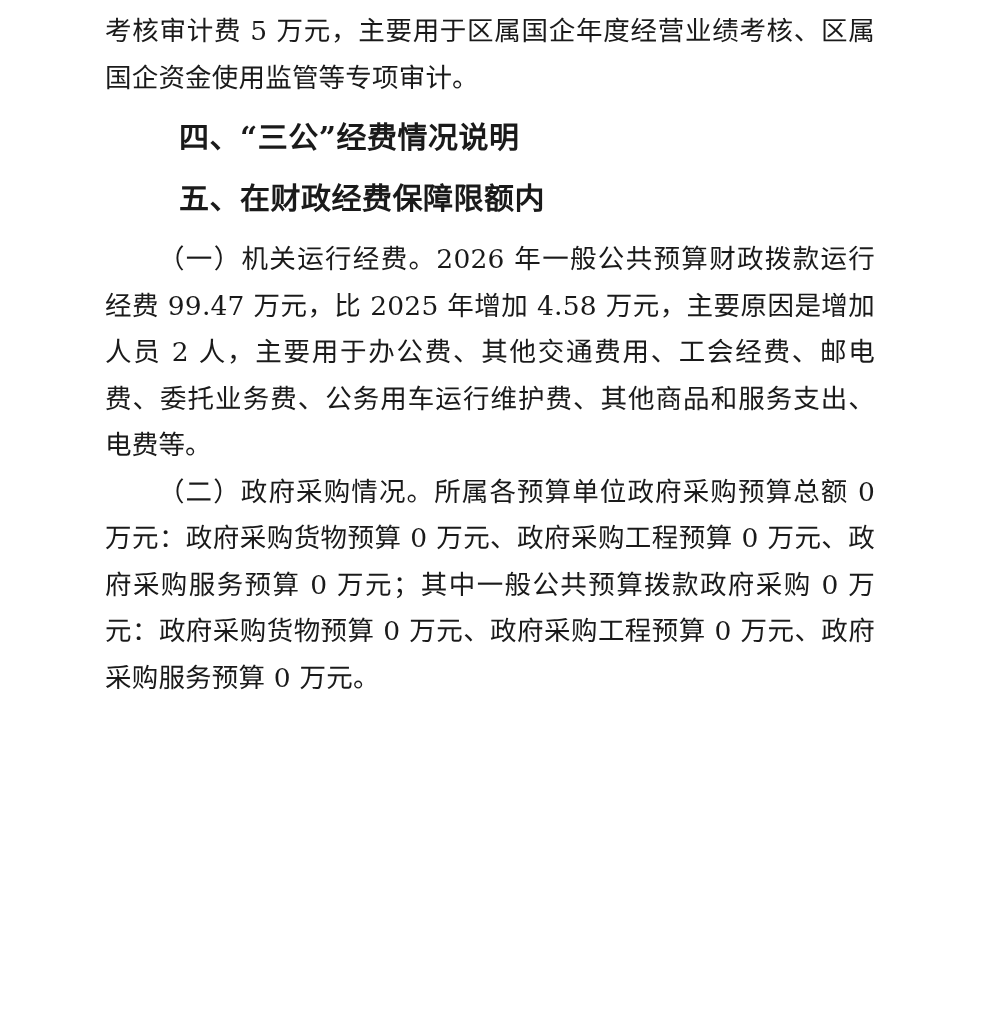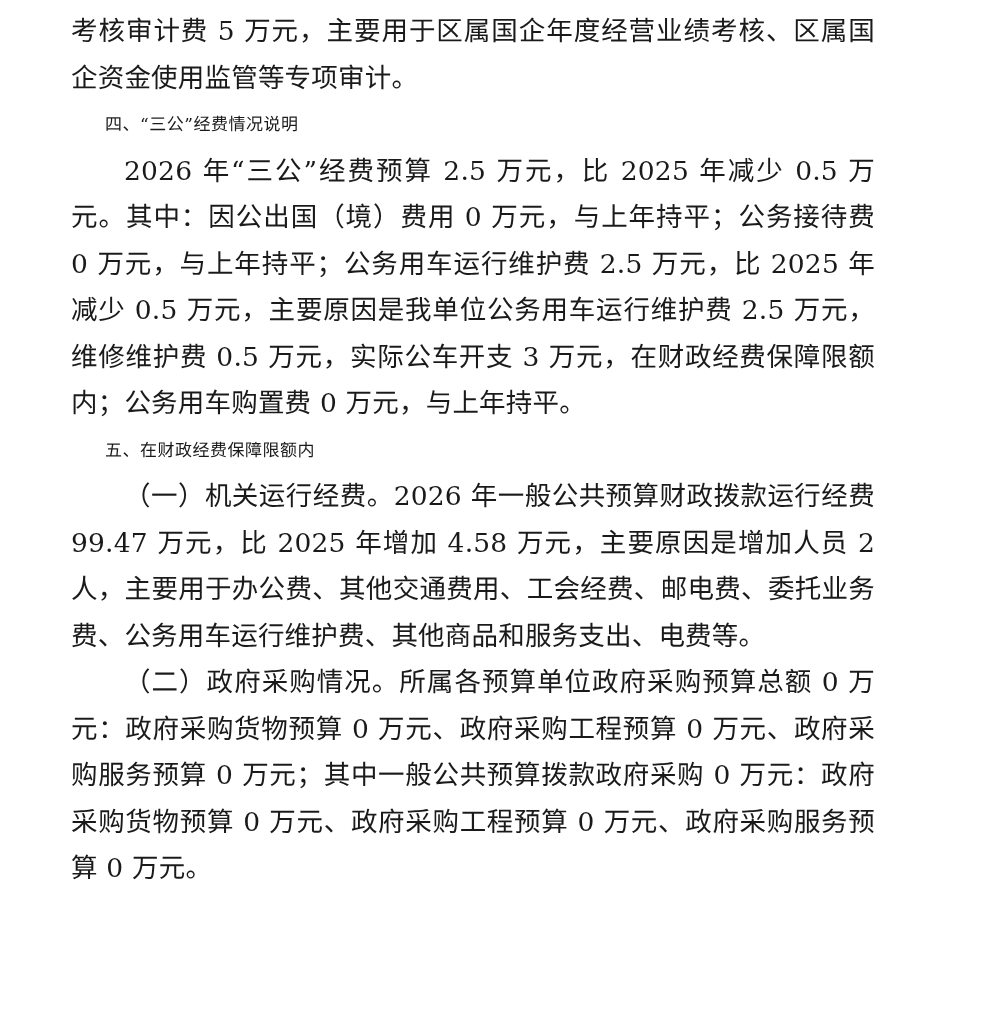--- a/index.html
+++ b/index.html
@@ -11,53 +11,52 @@
     width: 1000px;
     height: 1009px;
     overflow: hidden;
     font-family: "DejaVu Serif", "Liberation Serif", serif;
     color: #1a1a1a;
   }
   .page {
     box-sizing: border-box;
     width: 1000px;
     height: 968px;
-    padding: 8px 125px 0 71px;
+    padding: 8px 125px 0 105px;
   }
   .para {
     font-size: 26.5px;
     line-height: 46.5px;
     text-align: justify;
     text-justify: inter-ideograph;
     margin: 0 0 0 0;
     letter-spacing: 0.2px;
   }
   .indent {
     text-indent: 2em;
   }
   .heading {
-    font-size: 17px;
+    font-size: 30px;
     line-height: 46.5px;
-    font-weight: normal;
+    font-weight: bold;
     text-indent: 2em;
-    margin: 0;
+    margin: 14px;
     letter-spacing: 0.5px;
   }
 </style>
 </head>
 <body>
 
 <div class="page">
 
   <p class="para">考核审计费 5 万元，主要用于区属国企年度经营业绩考核、区属国企资金使用监管等专项审计。</p>
 
 
   <h2 class="heading">四、“三公”经费情况说明</h2>
 
-  <p class="para indent">2026 年“三公”经费预算 2.5 万元，比 2025 年减少 0.5 万元。其中：因公出国（境）费用 0 万元，与上年持平；公务接待费 0 万元，与上年持平；公务用车运行维护费 2.5 万元，比 2025 年减少 0.5 万元，主要原因是我单位公务用车运行维护费 2.5 万元，维修维护费 0.5 万元，实际公车开支 3 万元，在财政经费保障限额内；公务用车购置费 0 万元，与上年持平。</p>
 
   <h2 class="heading">五、在财政经费保障限额内</h2>
 
   <p class="para indent">（一）机关运行经费。2026 年一般公共预算财政拨款运行经费 99.47 万元，比 2025 年增加 4.58 万元，主要原因是增加人员 2 人，主要用于办公费、其他交通费用、工会经费、邮电费、委托业务费、公务用车运行维护费、其他商品和服务支出、电费等。</p>
 
   <p class="para indent">（二）政府采购情况。所属各预算单位政府采购预算总额 0 万元：政府采购货物预算 0 万元、政府采购工程预算 0 万元、政府采购服务预算 0 万元；其中一般公共预算拨款政府采购 0 万元：政府采购货物预算 0 万元、政府采购工程预算 0 万元、政府采购服务预算 0 万元。</p>
 
 </div>
 
 </body></html>

